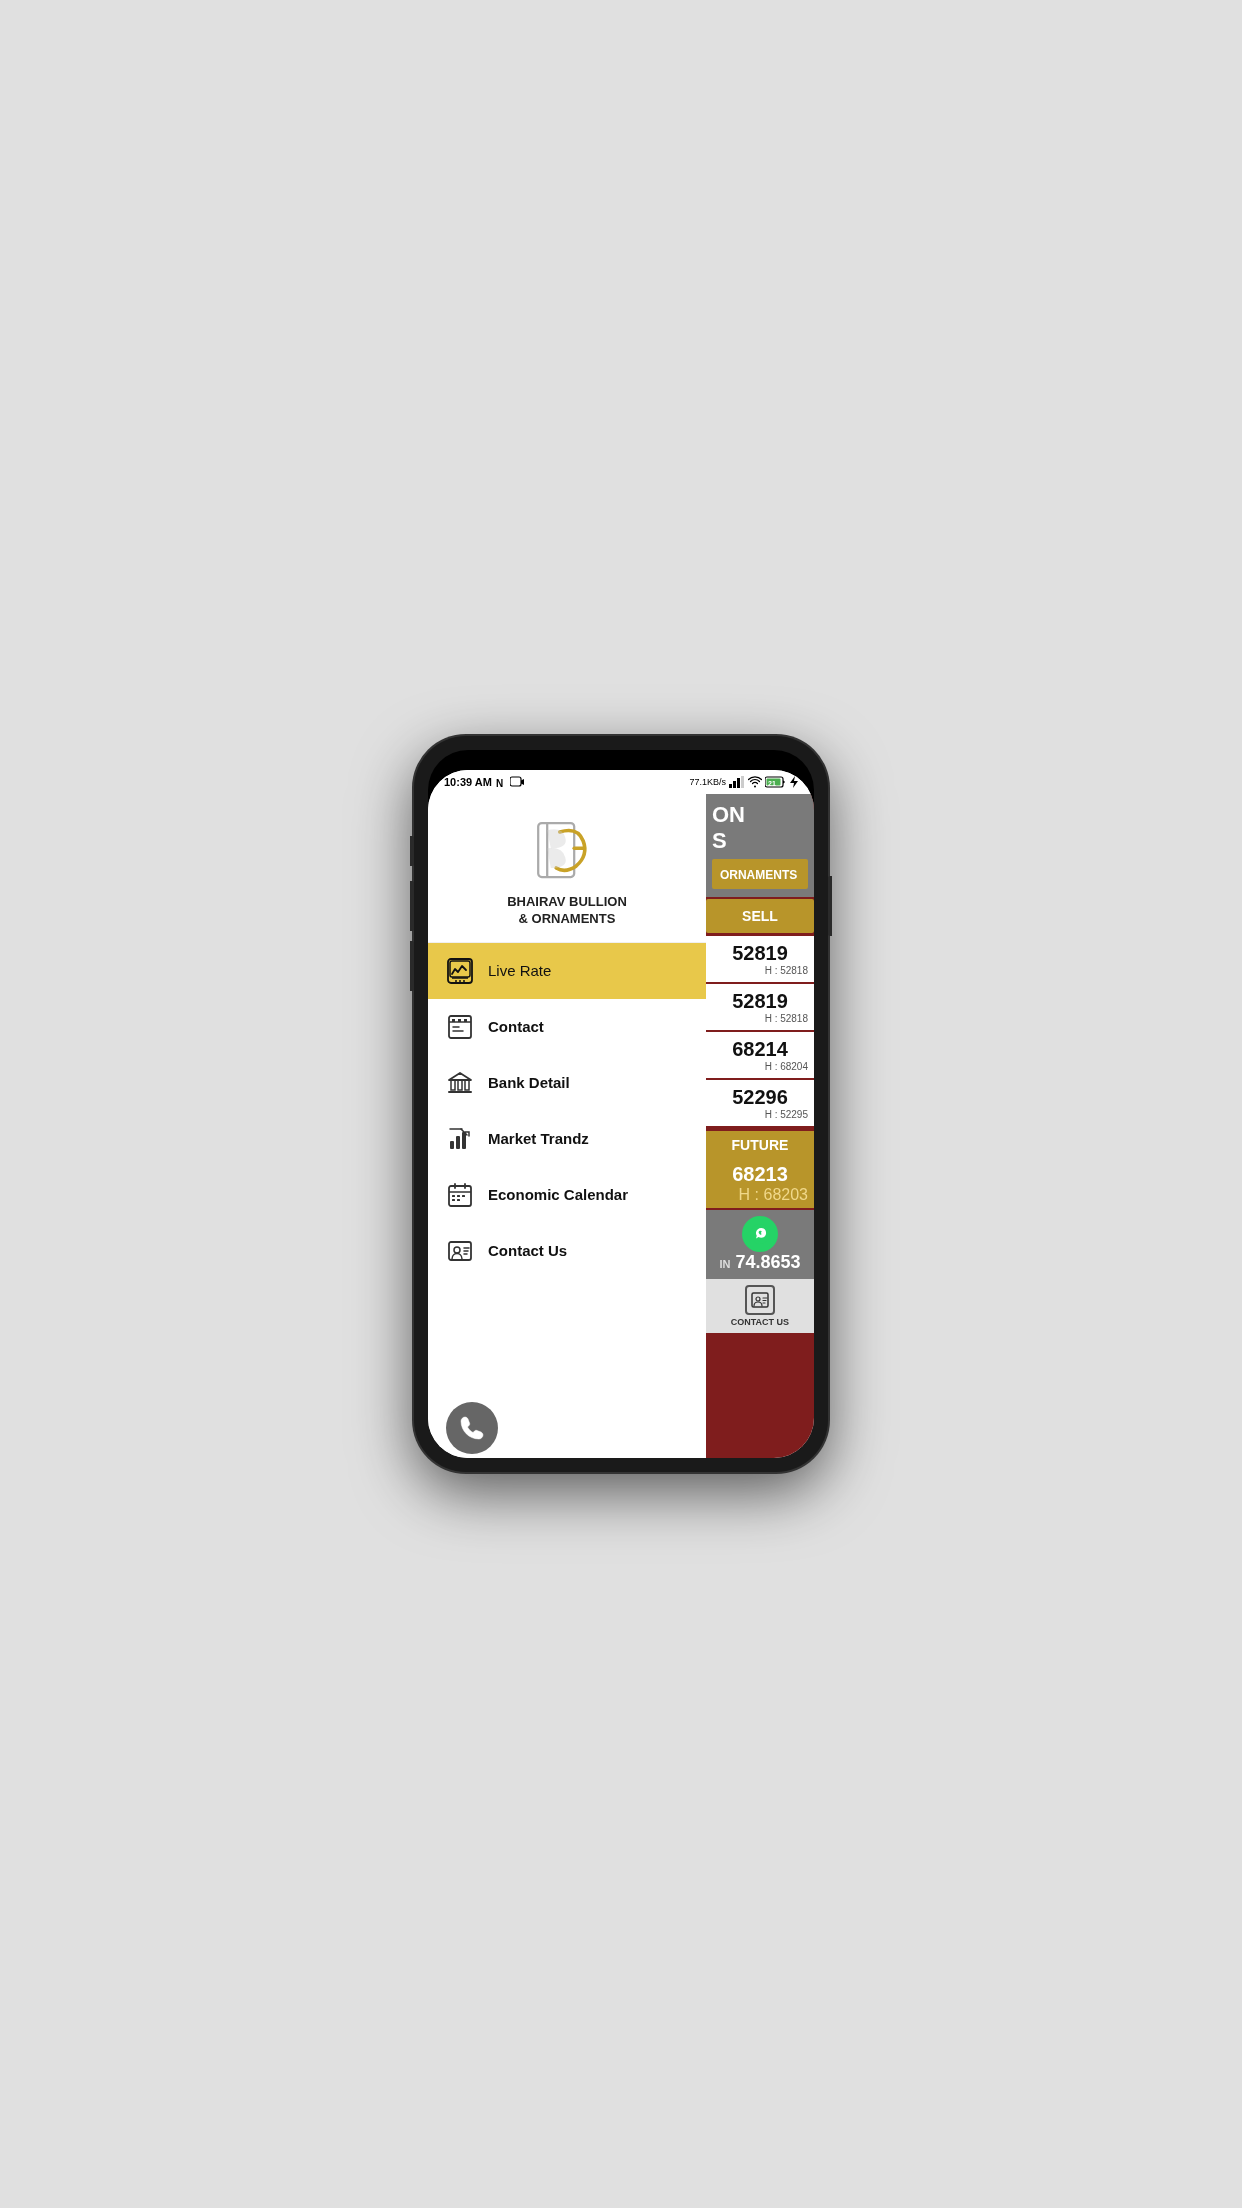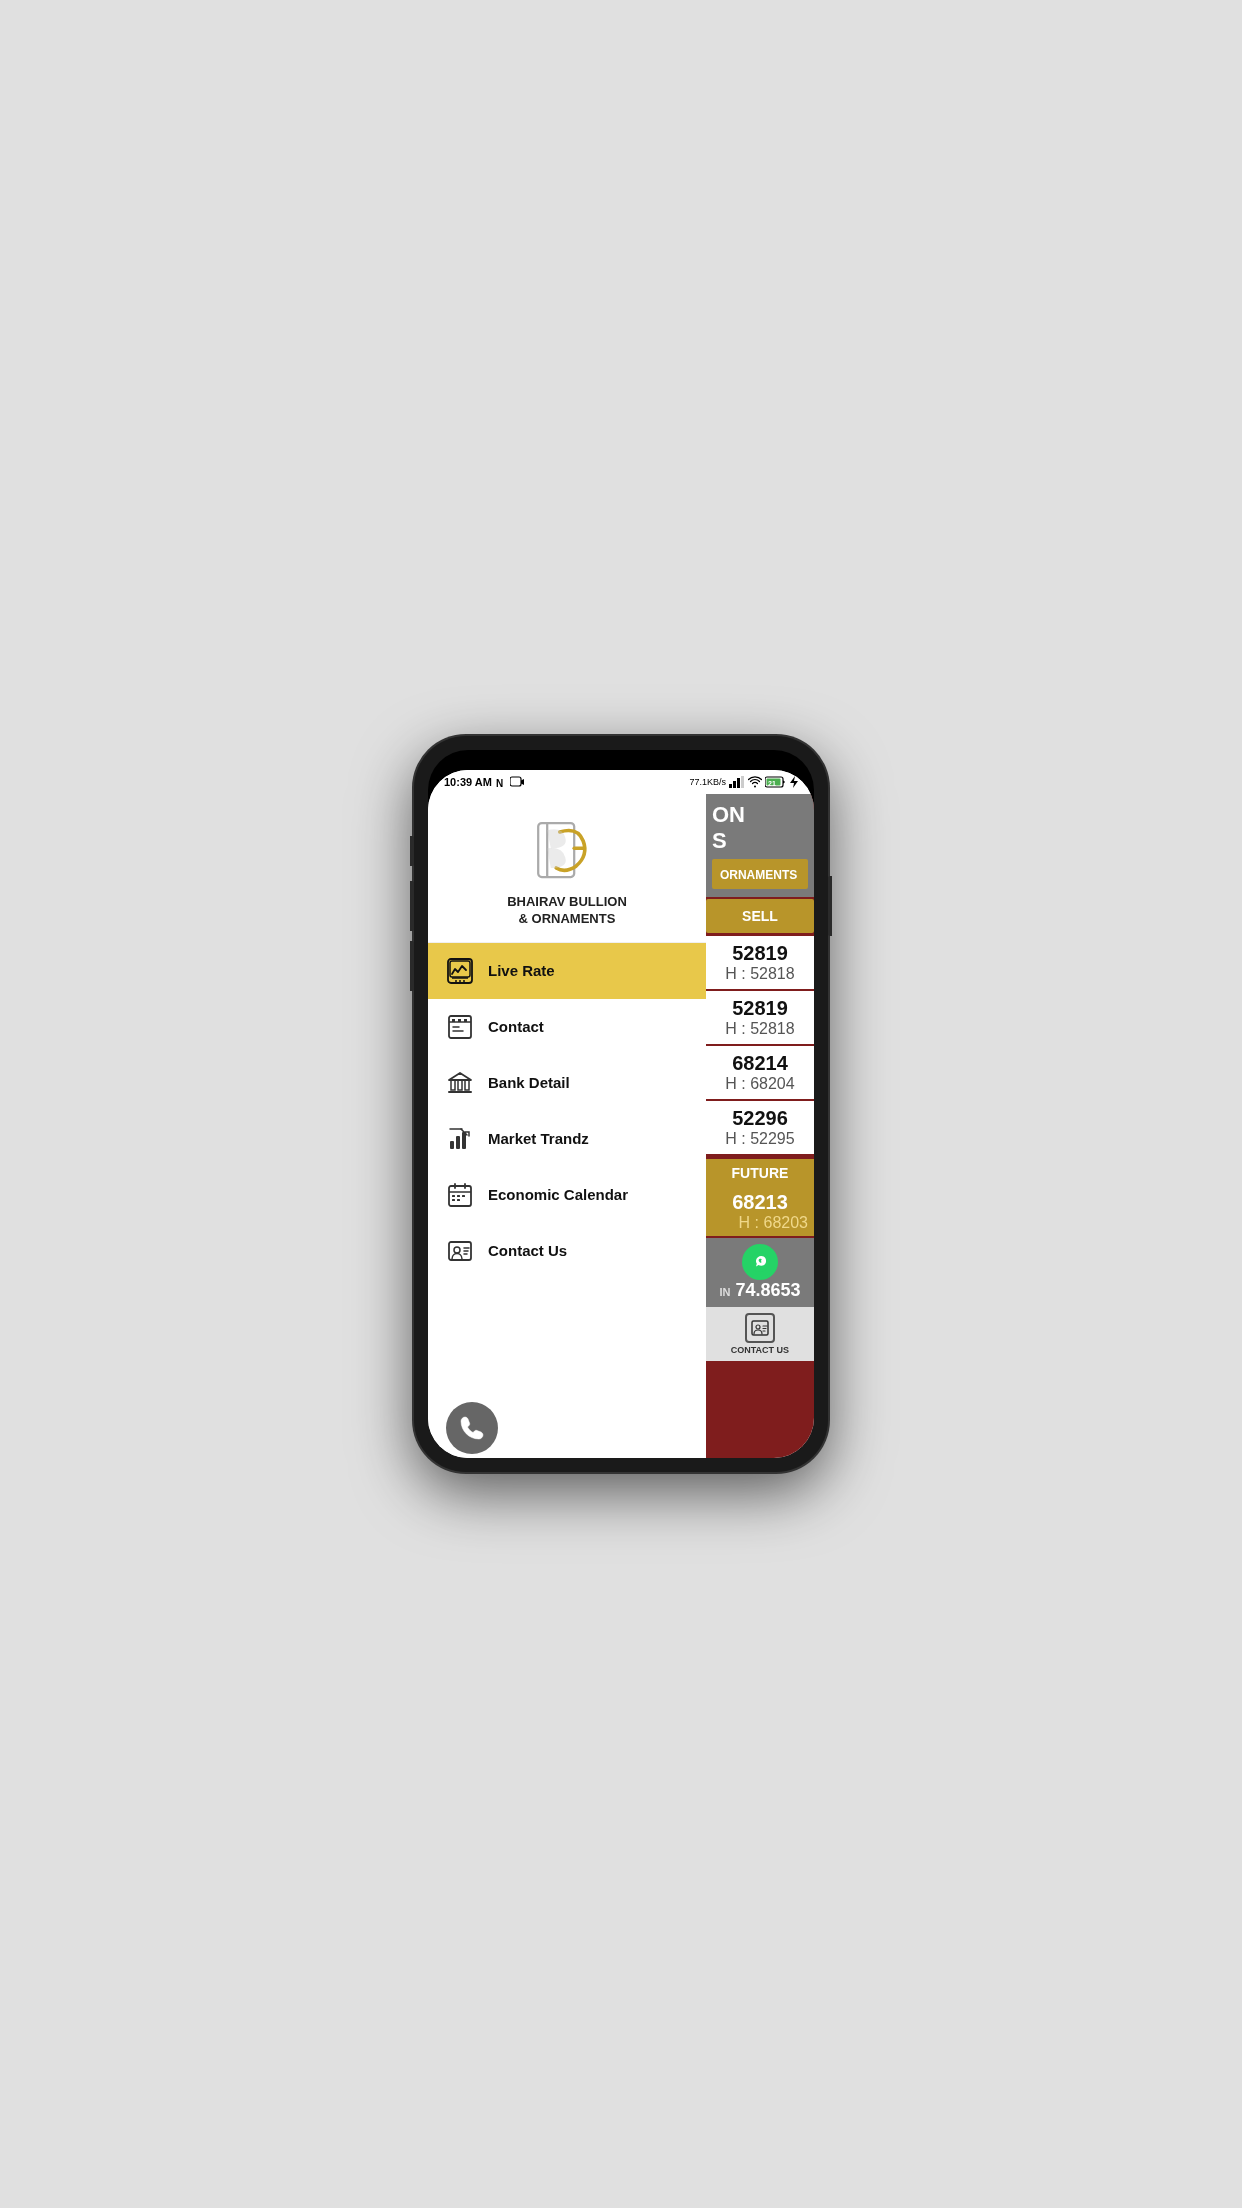--- a/index.html
+++ b/index.html
@@ -180,21 +180,21 @@
     }
 
     .menu-item-label {
       font-size: 15px;
       font-weight: 600;
       color: #111;
     }
 
     .menu-item.active .menu-item-label {
       color: #111;
-      font-weight: 700;
+      font-weight: 400;
     }
 
     
     .call-btn-area {
       padding: 16px 18px 24px;
     }
 
     .call-btn {
       width: 52px;
       height: 52px;
@@ -266,23 +266,23 @@
     }
 
     .rate-value {
       font-size: 20px;
       font-weight: 700;
       color: #111;
       text-align: center;
     }
 
     .rate-sub {
-      font-size: 16px;
+      font-size: 10px;
       color: #555;
-      text-align: center;
+      text-align: right;
     }
 
     
     .future-section {
       background: #B8952A;
       padding: 6px 8px;
       margin-top: 4px;
     }
 
     .future-title {

